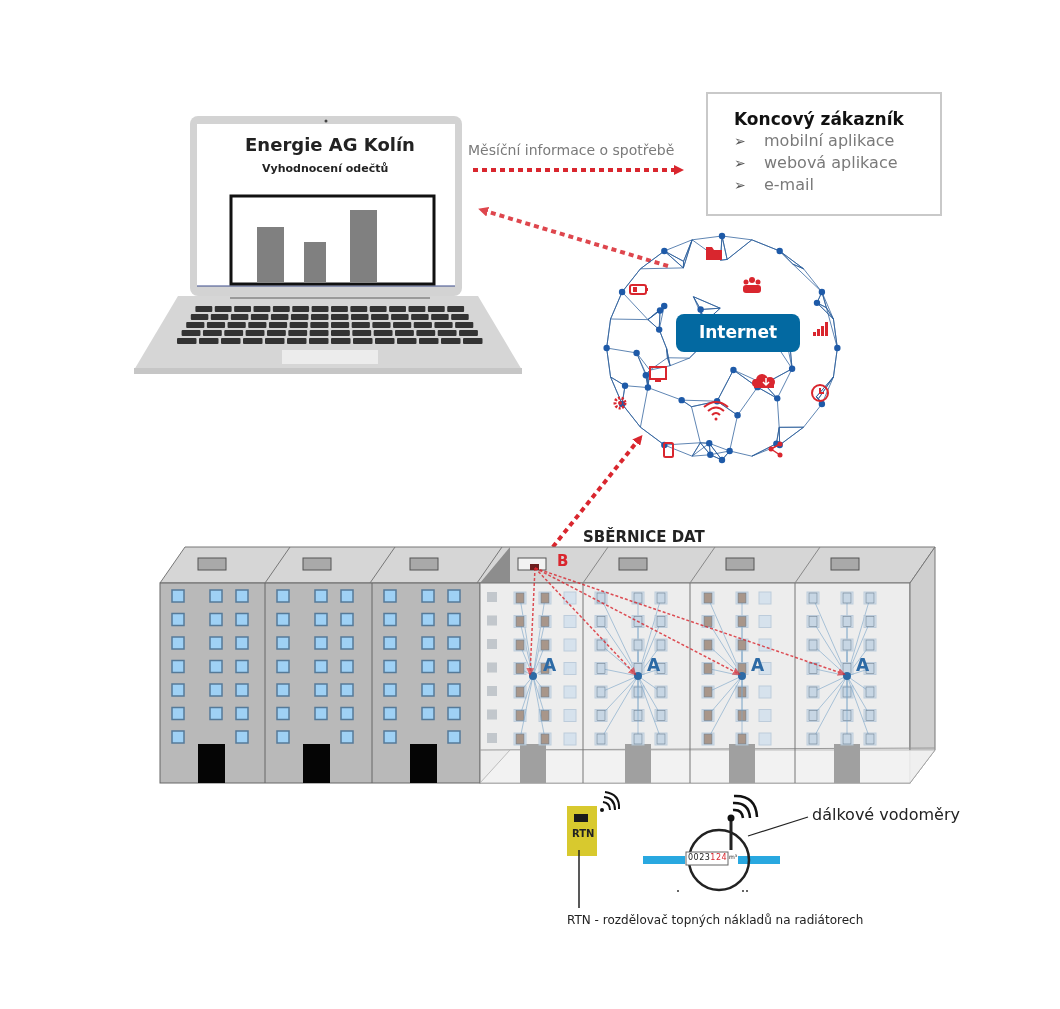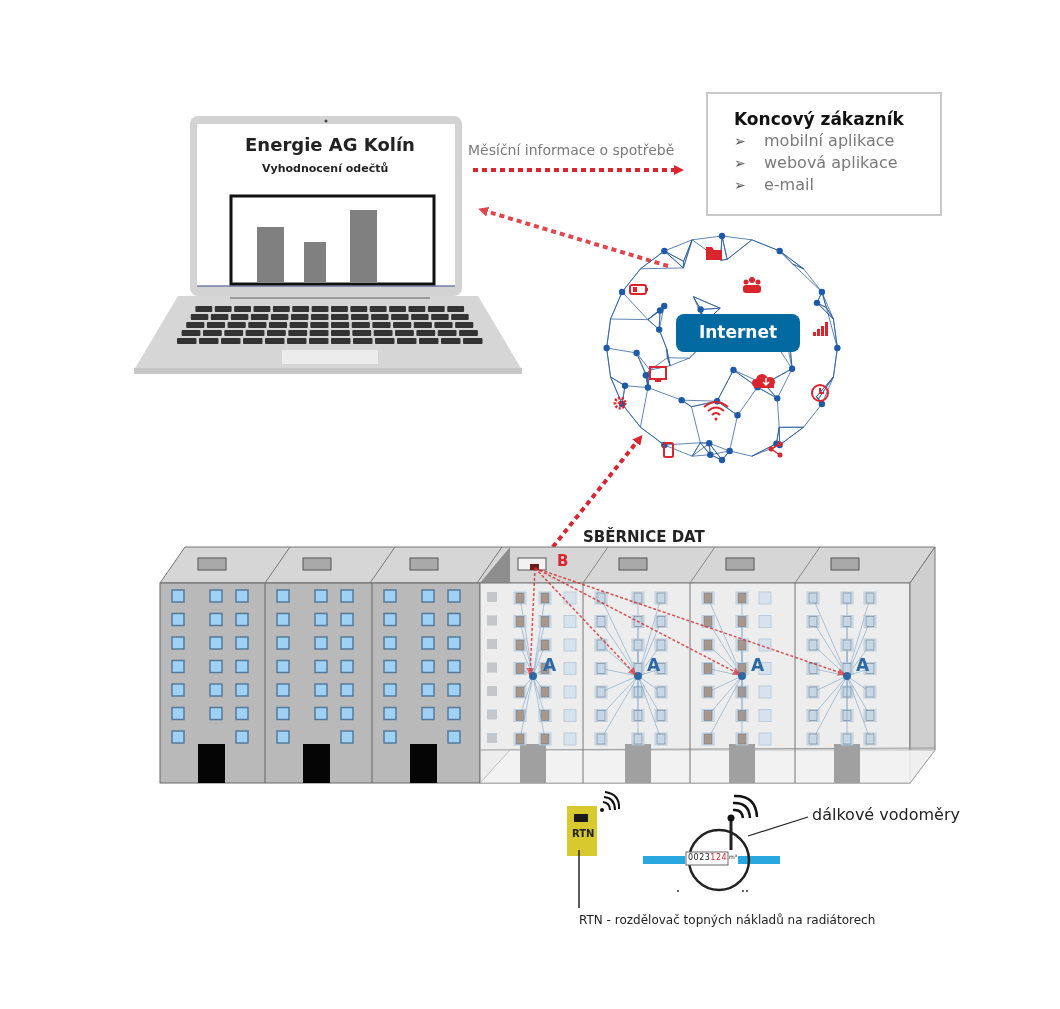--- a/index.html
+++ b/index.html
@@ -15,21 +15,21 @@
     .laptop-title { position: absolute; left: 196px; top: 134px; width: 268px; text-align: center;
       font-size: 18px; font-weight: bold; color: #222; }
     .laptop-sub { position: absolute; left: 262px; top: 162px; font-size: 11px; font-weight: bold; color: #222; }
     .internet-label { position: absolute; left: 676px; top: 314px; width: 124px; height: 38px;
       background: #0369a1; border-radius: 8px; color: #fff; font-weight: bold; font-size: 17px;
       text-align: center; line-height: 36px; }
     .bus-label { position: absolute; left: 563px; top: 528px; font-weight: bold; font-size: 15px; color: #222; margin-left: 20px; }
     .b-label { position: absolute; left: 557px; top: 552px; font-weight: bold; font-size: 15px; color: #d9262e; }
     .a-label { position: absolute; font-weight: bold; font-size: 17px; color: #2d6aa5; }
     .meter-label { position: absolute; left: 812px; top: 805px; font-size: 16px; color: #222; }
-    .rtn-label { position: absolute; left: 567px; top: 913px; font-size: 12px; color: #222; margin-left: 12px; }
+    .rtn-label { position: absolute; left: 567px; top: 913px; font-size: 12px; color: #222; }
     .rtn-text { position: absolute; left: 572px; top: 828px; font-size: 10px; color: #222; font-weight: bold; }
     .meter-digits { position: absolute; left: 688px; top: 853px; font-size: 8px; letter-spacing: 0.5px; }
     .meter-digits .black { color: #222; }
     .meter-digits .red { color: #d9262e; margin-top: 36px; }
     .meter-unit { position: absolute; left: 729px; top: 853px; font-size: 6px; color: #222; }
   </style>
 </head>
 <body>
 
 <svg id="diagram" width="1060" height="1009" viewBox="0 0 1060 1009">

